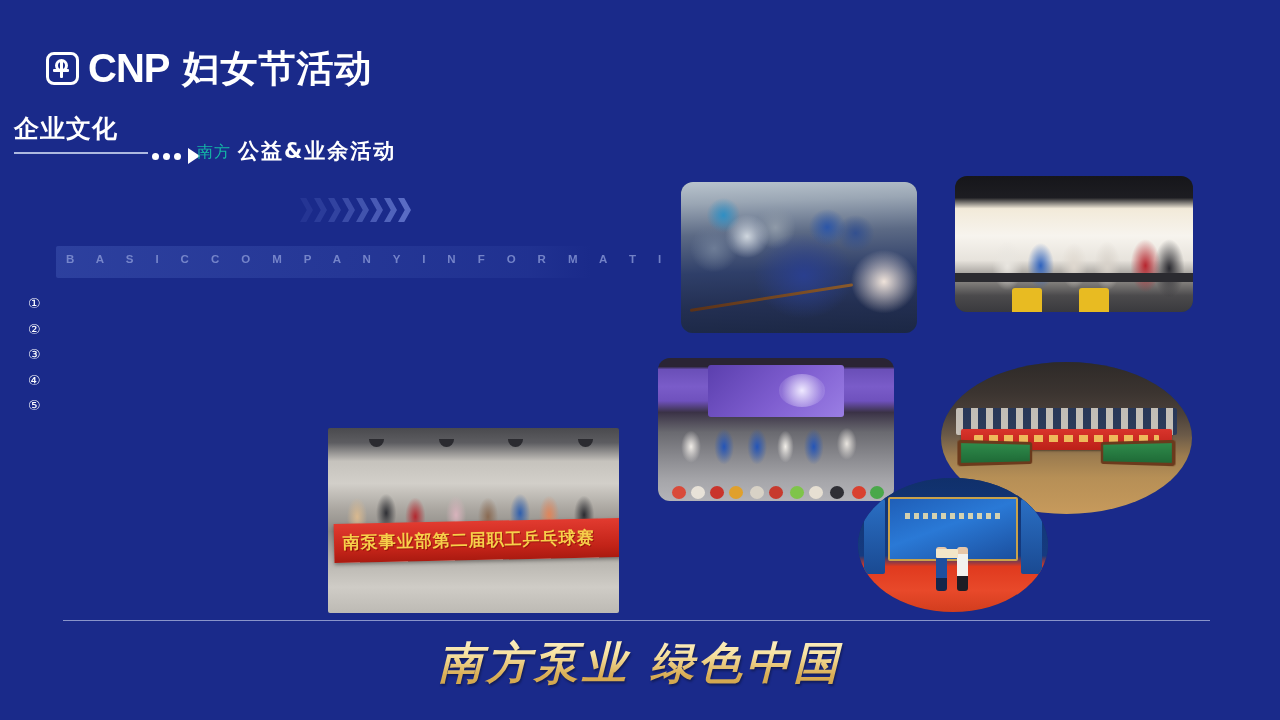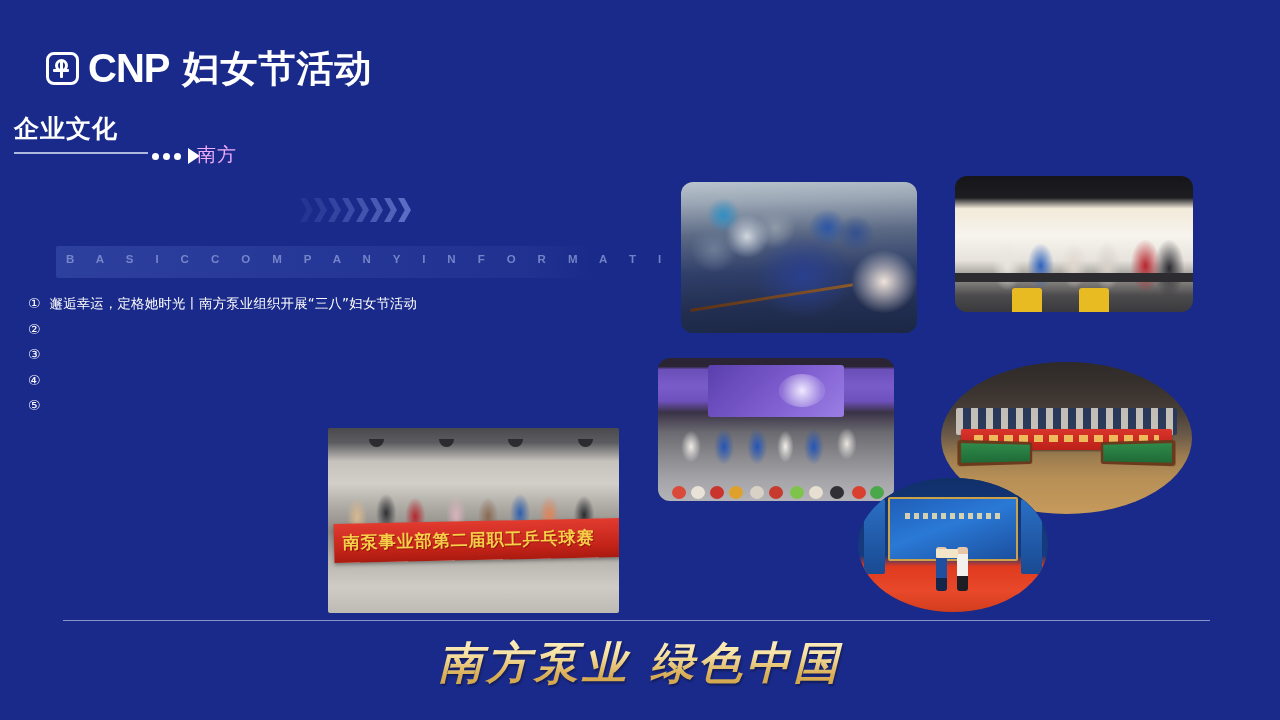--- a/index.html
+++ b/index.html
@@ -57,21 +57,21 @@
   .hdr-dots{position:absolute;left:138px;top:36px;display:flex;align-items:center;gap:4px;}
   .hdr-dots i{display:block;width:7px;height:7px;border-radius:50%;background:#fff;}
   .hdr-tri{
     width:0;height:0;margin-left:3px;
     border-left:12px solid #fff;
     border-top:8px solid transparent;
     border-bottom:8px solid transparent;
   }
   .hdr-sub{
     position:absolute;left:183px;top:30px;
-    font-size:19px;color:#f0abfc;font-weight:400;letter-spacing:1px;
+    font-size:16px;color:#14b8a6;font-weight:400;letter-spacing:1px;
     font-family:"DejaVu Sans","Liberation Sans",sans-serif;
   }
   .hdr-sub2{
     position:absolute;left:224px;top:25px;
     font-size:21px;color:#ffffff;font-weight:800;letter-spacing:2px;
     font-family:"DejaVu Sans","Liberation Sans",sans-serif;
   }
 
   
   .chevrons{position:absolute;left:300px;top:198px;display:flex;gap:1px;}
@@ -285,41 +285,41 @@
   <div class="hdr">
     <div class="hdr-main">企业文化</div>
     <div class="hdr-rule"></div>
     <div class="hdr-dots">
       <i></i>
         <i></i>
         <i></i>
       <span class="hdr-tri"></span>
     </div>
     <div class="hdr-sub">南方</div>
+    <div class="hdr-sub2">公益&amp;业余活动</div>
   </div>
 
   <div class="chevrons">
     <span style="opacity:.18"></span>
       <span style="opacity:.28"></span>
       <span style="opacity:.38"></span>
     <span style="opacity:.5"></span>
       <span style="opacity:.62"></span>
       <span style="opacity:.74"></span>
     <span style="opacity:.86"></span>
       <span style="opacity:1"></span>
   </div>
 
   <div class="band"></div>
   <div class="band-text">B A S I C   C O M P A N Y   I N F O R M A T I O N</div>
 
   <div class="list">
     <ul>
       <li>
         <span class="num">①</span>
-        <span>邂逅幸运，定格她时光丨南方泵业组织开展“三八”妇女节活动</span>
       </li>
       <li>
         <span class="num">②</span>
       </li>
       <li>
         <span class="num">③</span>
       </li>
       <li>
         <span class="num">④</span>
       </li>

